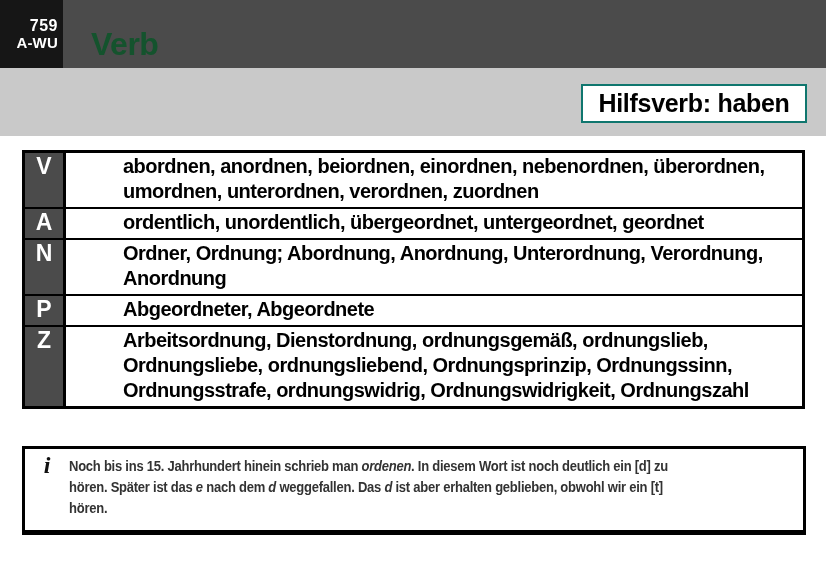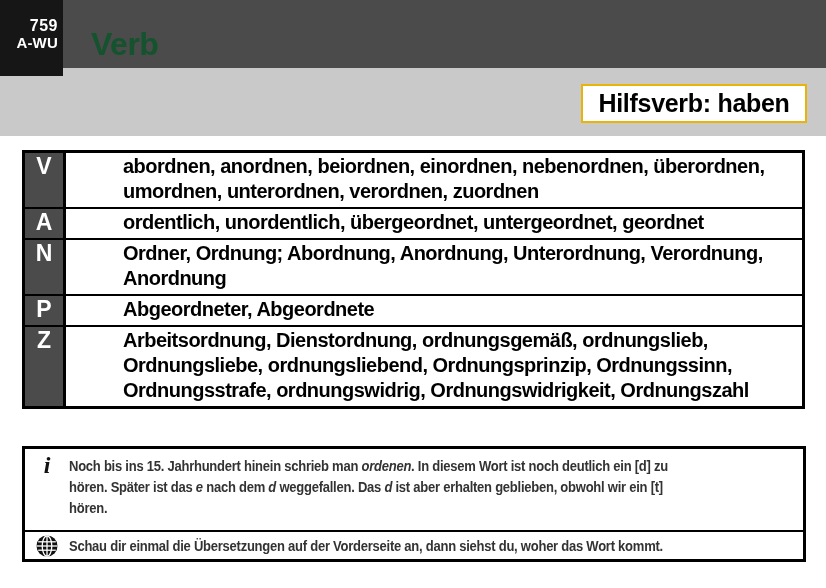--- a/index.html
+++ b/index.html
@@ -6,39 +6,39 @@
   .page {
     position:relative; width:826px; height:588px; overflow:hidden;
     background:#ffffff;
     font-family:"Liberation Sans","DejaVu Sans",sans-serif;
     font-weight:bold; color:#000;
   }
 
   
   .header-bar { position:absolute; left:0; top:0; width:826px; height:68px; background:#4b4b4b; }
   .id-box {
-    position:absolute; left:0; top:0; width:63px; height:76px; background:#161616;
+    position:absolute; left:0; top:0; width:63px; height:68px; background:#161616;
     color:#fff; text-align:right; box-sizing:border-box; padding:17px 5px 0 0;
     line-height:17px; z-index:3;
   }
   .id-number { font-size:16px; letter-spacing:0.5px; }
   .id-range  { font-size:15px; letter-spacing:0.2px; }
   .word-class {
     position:absolute; left:79px; top:26px; font-size:32px; color:#14532d; z-index:2; letter-spacing:-0.5px;margin-left:12px;
   }
   .conjugation {
     position:absolute; right:21px; top:26px; font-size:32px; color:#fff; z-index:2;
     letter-spacing:-0.5px; white-space:nowrap;
   }
 
   
   .band { position:absolute; left:0; top:68px; width:826px; height:68px; background:#c9c9c9; }
   .aux-box {
     position:absolute; left:581px; top:84px; width:226px; height:39px; box-sizing:border-box;
-    background:#fff; border:2px solid #eab308; display:flex; align-items:center; justify-content:center;
+    background:#fff; border:2px solid #0f766e; display:flex; align-items:center; justify-content:center;
     font-size:25px; letter-spacing:-0.3px; white-space:nowrap; z-index:2;
   }
 
   
   .word-table {
     position:absolute; left:22px; top:150px; width:783px; box-sizing:border-box;
     border:3px solid #000; background:#fff;
   }
   .wt-row { display:flex; border-bottom:2px solid #000; }
   .wt-row:last-child { border-bottom:none; }
@@ -131,31 +131,16 @@
         </div>
         <div class="note-line">
           <span>hören. Später ist das </span><span class="it">e</span><span> nach dem </span><span class="it">d</span><span> weggefallen. Das </span><span class="it">d</span><span> ist aber erhalten geblieben, obwohl wir ein [t]</span>
         </div>
         <div class="note-line">
           <span>hören.</span>
         </div>
       </div>
     </div>
 
-    <div class="note-row note-row-trans">
-      <div class="note-icon-cell">
-        <svg class="globe-svg" width="22" height="22" viewBox="0 0 22 22">
-          <circle cx="11" cy="11" r="10.5" fill="#111"></circle>
-          <g stroke="#ffffff" stroke-width="1.3" fill="none">
-            <line x1="11" y1="0.8" x2="11" y2="21.2"></line>
-            <ellipse cx="11" cy="11" rx="4.8" ry="10.2"></ellipse>
-            <line x1="2.2" y1="6.8" x2="19.8" y2="6.8"></line>
-            <line x1="0.6" y1="11" x2="21.4" y2="11"></line>
-            <line x1="2.2" y1="15.2" x2="19.8" y2="15.2"></line>
-          </g>
-        </svg>
-      </div>
-      <div class="trans-text">Schau dir einmal die Übersetzungen auf der Vorderseite an, dann siehst du, woher das Wort kommt.</div>
-    </div>
 
   </div>
 
 </div>
 
 </body></html>

